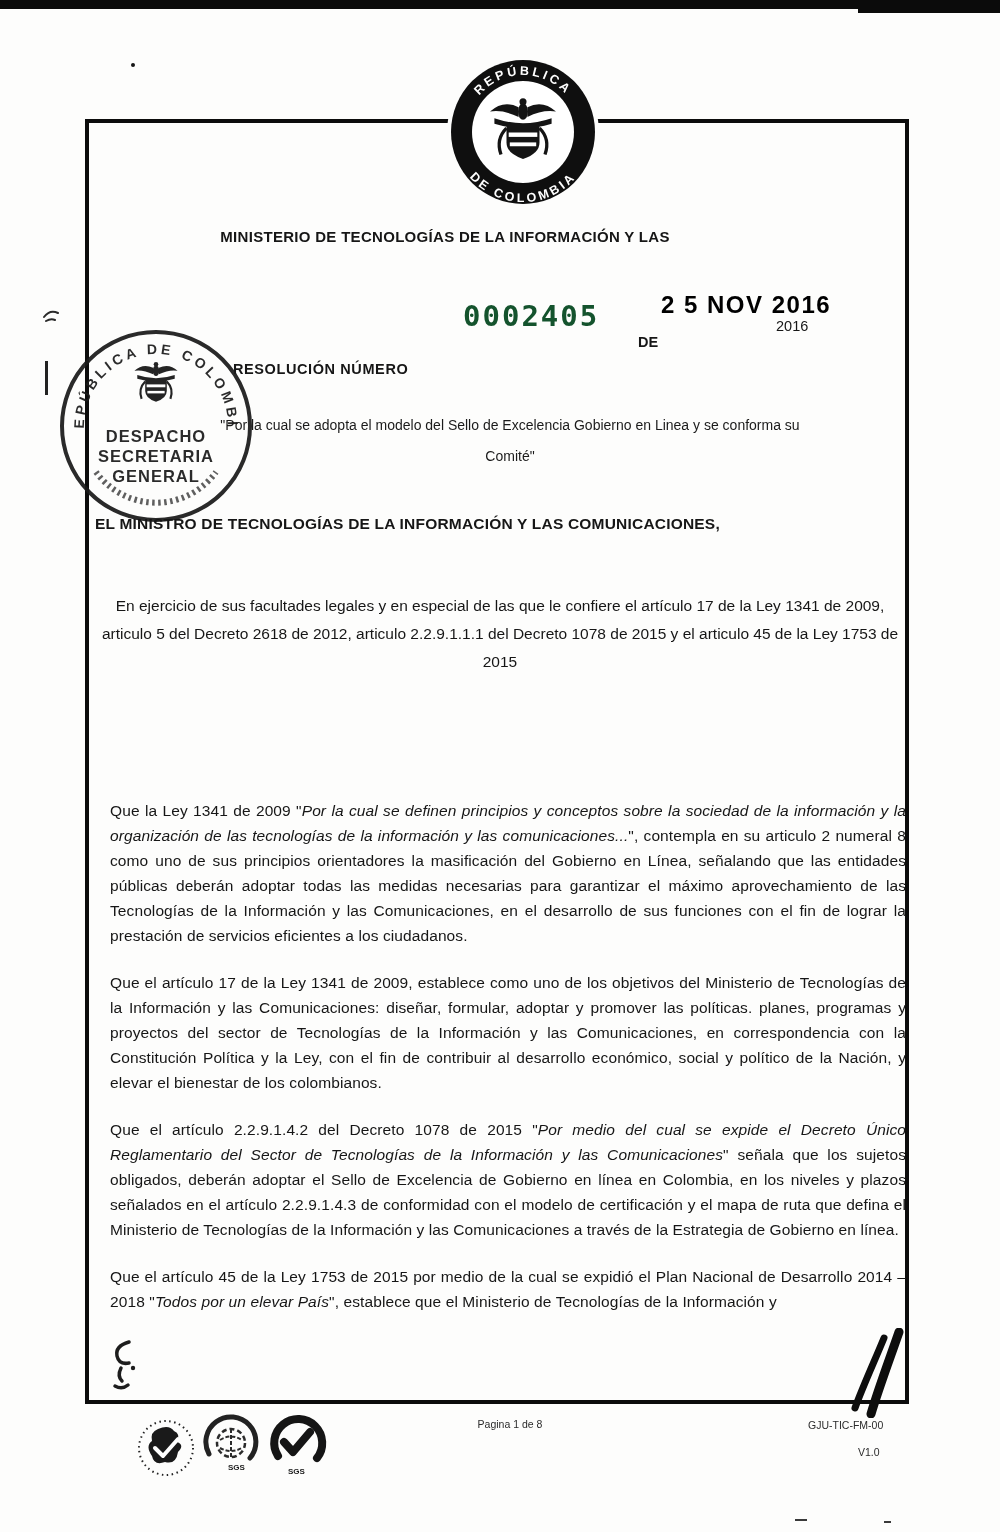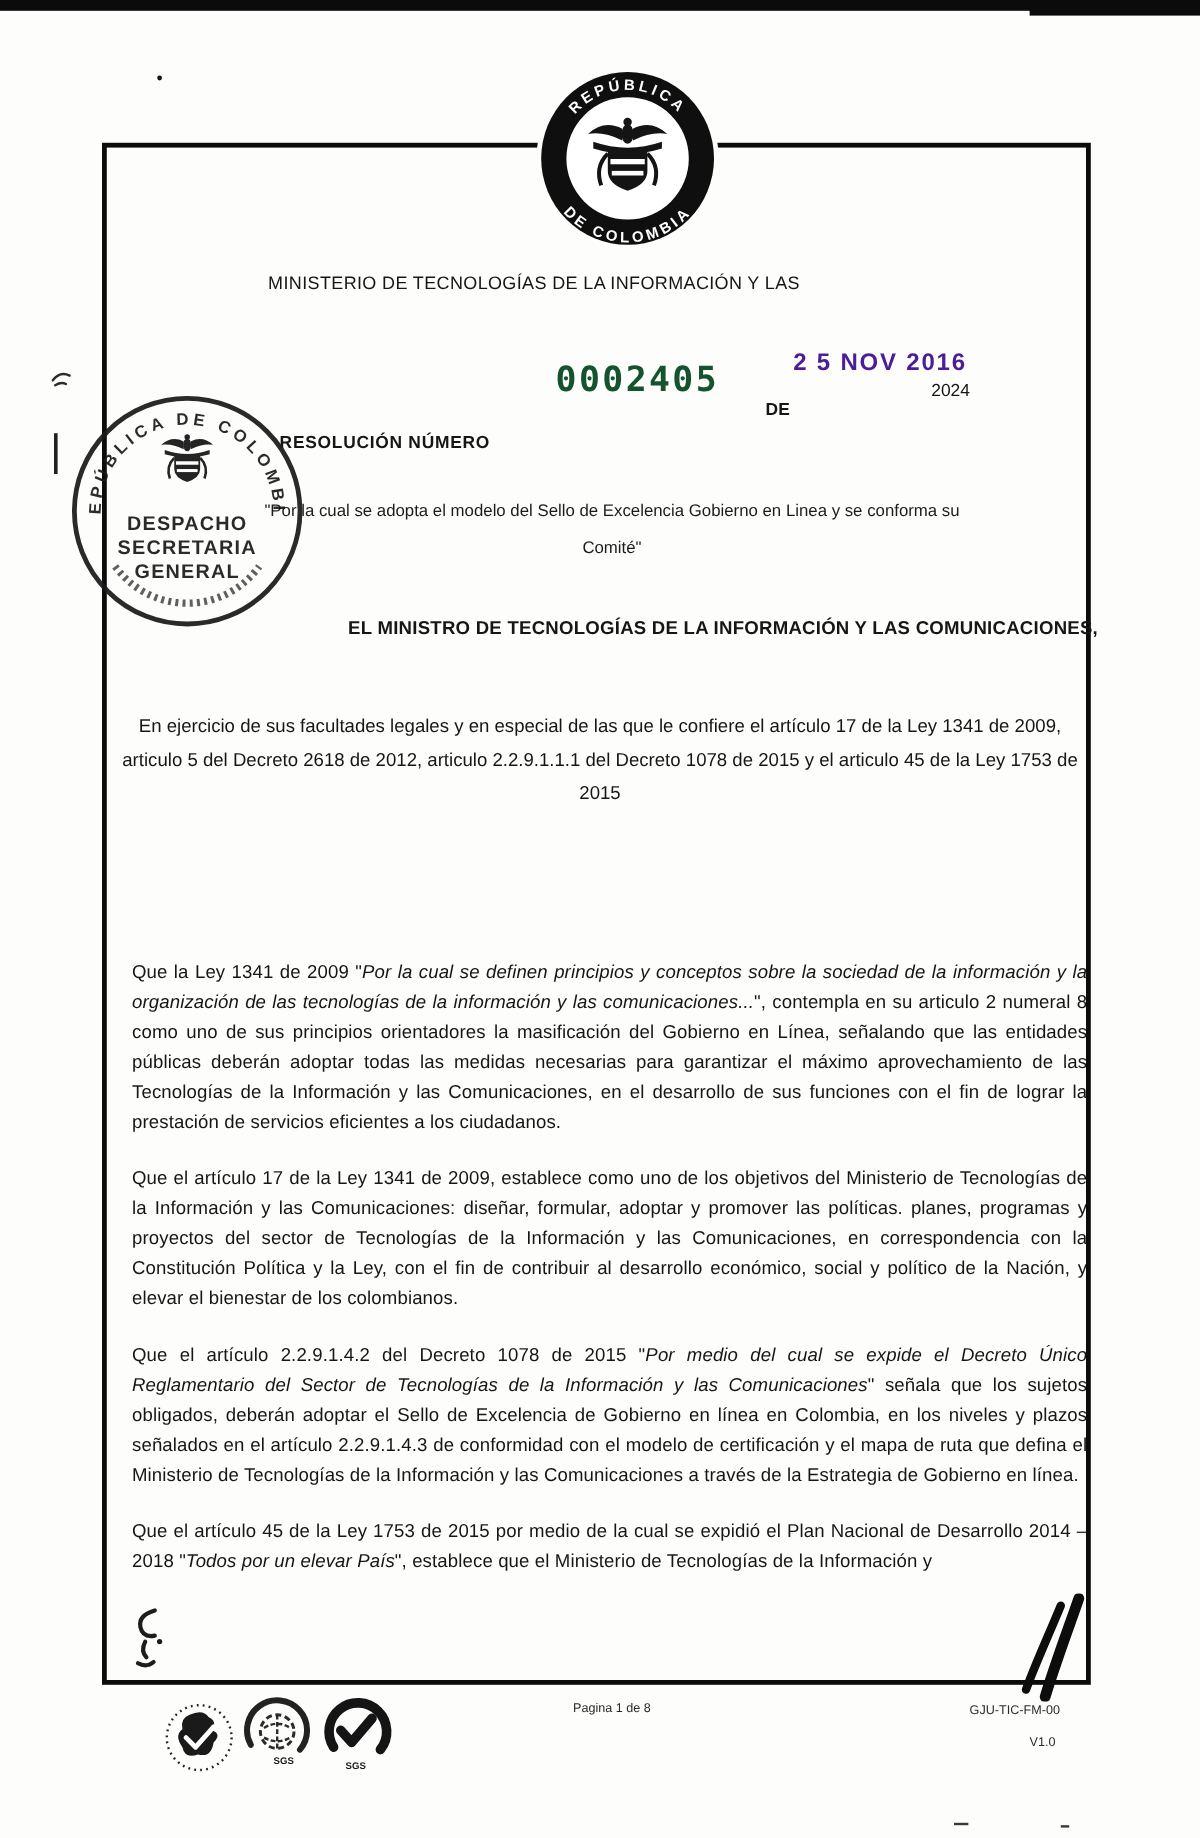--- a/index.html
+++ b/index.html
@@ -15,40 +15,40 @@
   .speck{background:#3a3a3a;}
   
   .frame{
     left:85px;top:119px;width:824px;height:1285px;
     border:4px solid #0c0c0c;box-sizing:border-box;
   }
   
   .seal-top{left:443px;top:52px;}
   .title{
     left:130px;top:220px;width:630px;text-align:center;
-    font-weight:normal;font-size:15px;line-height:33px;letter-spacing:.3px;
+    font-weight:bold;font-size:15px;line-height:33px;letter-spacing:.3px;
   }
   .res-label{left:233px;top:317px;font-size:14.5px;font-weight:600;letter-spacing:.6px;margin-top:44px;}
   .res-number{
     left:463px;top:299px;font-family:"DejaVu Sans Mono",monospace;
     font-size:29px;font-weight:bold;letter-spacing:2px;color:#14532d;
   }
   .res-de{left:638px;top:318px;font-size:14.5px;font-weight:600;margin-top:16px;}
   .date-stamp{
-    left:661px;top:291px;font-size:20px;font-weight:bold;letter-spacing:1.5px;
-    color:#4c1d95;white-space:nowrap;
+    left:661px;top:291px;font-size:24px;font-weight:bold;letter-spacing:1.5px;
+    color:#000000;white-space:nowrap;
   }
   .res-year{left:776px;top:318px;font-size:14.5px;}
   .stamp-left{left:50px;top:320px;opacity:.93;}
   .quote{
     left:200px;top:410px;width:620px;text-align:center;
     font-size:14px;line-height:31px;color:#1b1b1b;
   }
   .authority{
-    left:95px;top:515px;width:820px;text-align:right;
+    left:95px;top:515px;width:820px;text-align:left;
     font-weight:bold;font-size:15.5px;letter-spacing:.2px;
   }
   .preamble{
     left:100px;top:592px;width:800px;text-align:center;
     font-size:15.5px;line-height:28px;
   }
   .considerando{
     left:88px;top:730px;width:820px;text-align:center;
     font-weight:bold;font-size:15.5px;letter-spacing:.5px;
   }
@@ -112,21 +112,21 @@
   </svg>
 
   <div class="abs title">
     <div>MINISTERIO DE TECNOLOGÍAS DE LA INFORMACIÓN Y LAS</div>
   </div>
 
   <span class="abs res-label">RESOLUCIÓN NÚMERO</span>
   <span class="abs res-number">0002405</span>
   <span class="abs res-de">DE</span>
   <span class="abs date-stamp">2 5 NOV 2016</span>
-  <span class="abs res-year">2024</span>
+  <span class="abs res-year">2016</span>
 
   <svg class="abs stamp-left" width="212" height="212" viewBox="-106 -106 212 212">
     <circle r="94" fill="none" stroke="#1b1b1b" stroke-width="4"></circle>
     <text font-size="14" font-weight="bold" letter-spacing="3.5" fill="#1b1b1b">
       <textPath href="#stampArc" startOffset="50%" text-anchor="middle">REPÚBLICA DE COLOMBIA</textPath>
     </text>
     <use href="#emblem" transform="translate(0,-38) scale(0.72)"></use>
     <text x="0" y="16" text-anchor="middle" font-size="16.5" font-weight="bold" letter-spacing="1" fill="#1b1b1b">DESPACHO</text>
     <text x="0" y="36" text-anchor="middle" font-size="16.5" font-weight="bold" letter-spacing="1" fill="#1b1b1b">SECRETARIA</text>
     <text x="0" y="56" text-anchor="middle" font-size="16.5" font-weight="bold" letter-spacing="1" fill="#1b1b1b">GENERAL</text>

